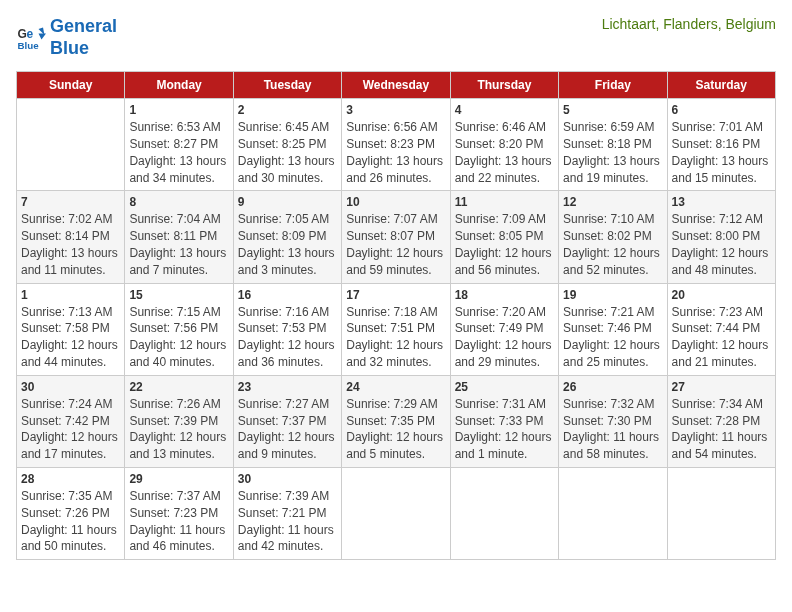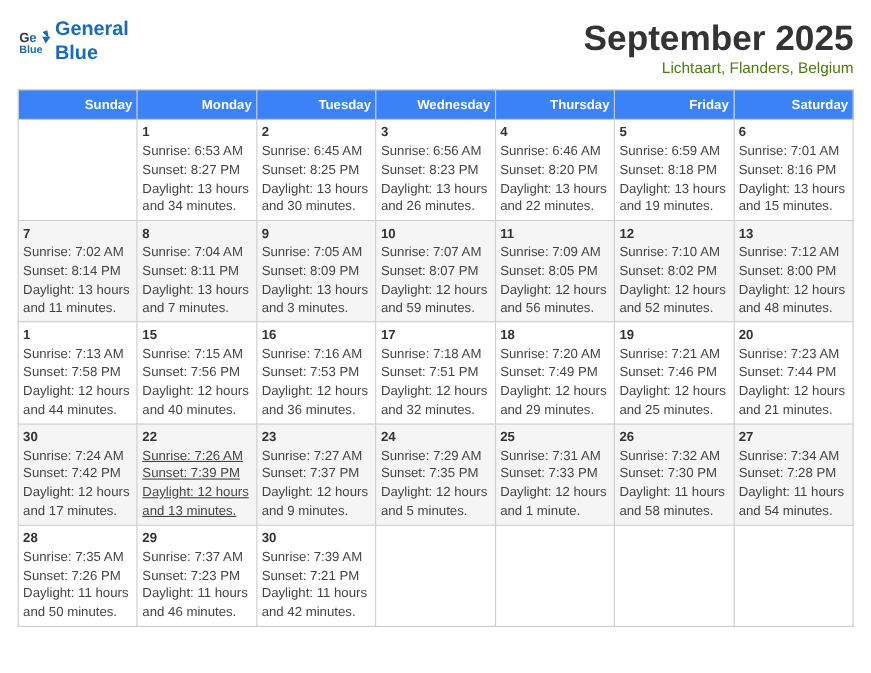--- a/index.html
+++ b/index.html
@@ -45,24 +45,24 @@
     .calendar-subtitle {
       font-size: 14px;
       color: #4d7c0f;
     }
     table {
       width: 100%;
       border-collapse: collapse;
       font-size: 10px;
     }
     thead tr th {
-      background: #3b82f6;
+      background: #b91c1c;
       color: #fff;
       padding: 6px 4px;
-      text-align: right;
+      text-align: center;
       font-size: 12px;
       border: 1px solid #ccc;
     }
     tbody tr td {
       vertical-align: top;
       border: 1px solid #ccc;
       padding: 4px;
       width: 107px;
       min-height: 80px;
     }
@@ -101,21 +101,20 @@
       <polygon points="30,14 40,14 34,22" fill="#1a6ab5"></polygon>
     </svg>
     <div>
       <div class="logo-text">
         <span>General</span><br>
         <span style="color:#1a6ab5">Blue</span>
       </div>
     </div>
   </div>
   <div class="title-area">
-    <div class="calendar-title">September 2025</div>
     <div class="calendar-subtitle">Lichtaart, Flanders, Belgium</div>
   </div>
 </div>
 
 <table>
   <thead>
     <tr>
     <th>Sunday</th>
         <th>Monday</th>
         <th>Tuesday</th>
@@ -276,21 +275,21 @@
       <tr>
         <td>
           <span class="day-number">30</span>
           <div class="day-info" style="white-space: pre-line;">Sunrise: 7:24 AM
 Sunset: 7:42 PM
 Daylight: 12 hours
 and 17 minutes.</div>
         </td>
         <td>
           <span class="day-number">22</span>
-          <div class="day-info" style="white-space: pre-line; text-decoration: underline;">Sunrise: 7:26 AM
+          <div class="day-info" style="white-space: pre-line;">Sunrise: 7:26 AM
 Sunset: 7:39 PM
 Daylight: 12 hours
 and 13 minutes.</div>
         </td>
         <td>
           <span class="day-number">23</span>
           <div class="day-info" style="white-space: pre-line;">Sunrise: 7:27 AM
 Sunset: 7:37 PM
 Daylight: 12 hours
 and 9 minutes.</div>

